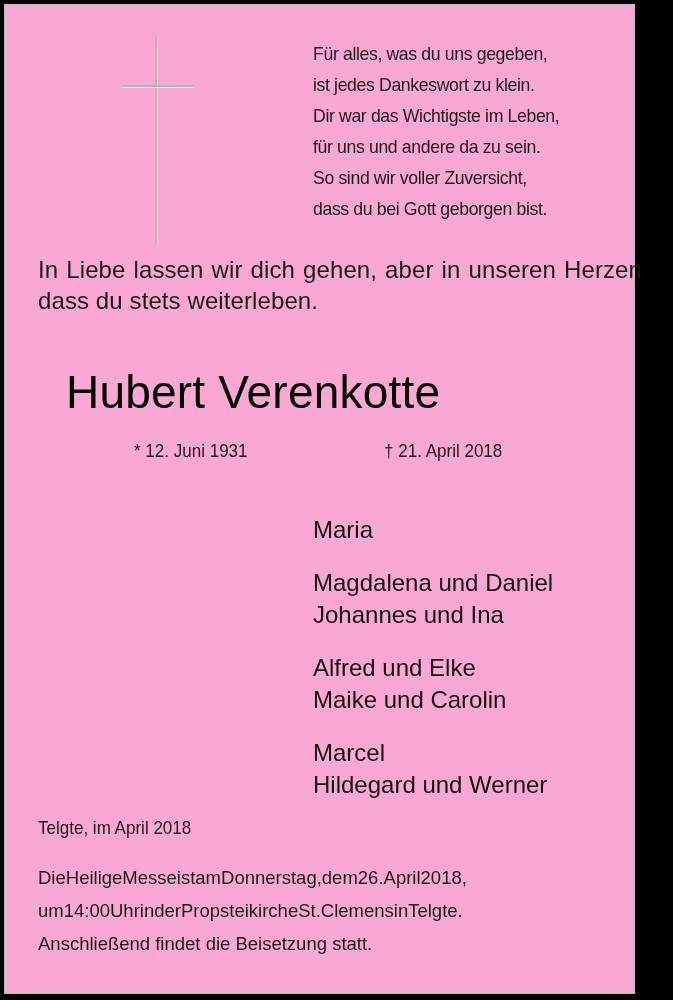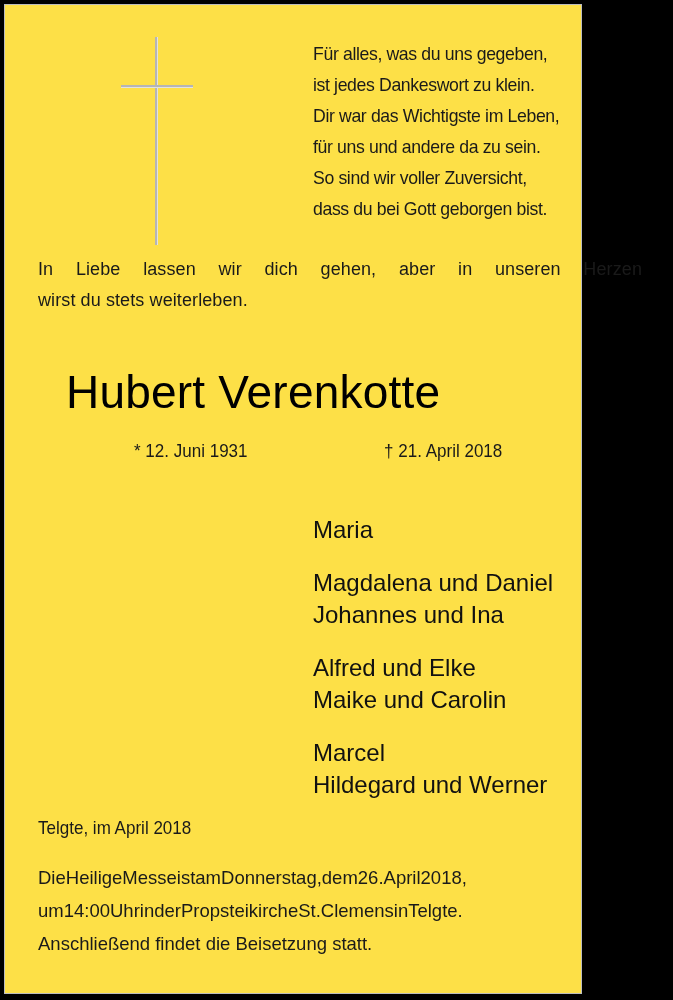--- a/index.html
+++ b/index.html
@@ -1,28 +1,27 @@
 <!DOCTYPE html>
 <html><head>
   <meta charset="utf-8">
   <style>
     html, body { margin: 0; padding: 0; background: #000; }
     body { width: 673px; height: 1000px; position: relative; overflow: hidden; }
     .frame {
-      position: absolute; left: 4px; top: 4px; width: 555px; height: 990px;
-      background: #fde047;
+      position: absolute; left: 4px; top: 4px; width: 631px; height: 990px;
+      background: #f9a8d4;
       box-shadow: inset 0 0 0 1px #bdbdbd;
-      padding-left: 23px;
     }
     .abs { position: absolute; color: #1a1a1a; font-family: "Liberation Sans", sans-serif; }
     .cross-v { position: absolute; left: 151px; top: 33px; width: 2px; height: 208px; background: #b5b5b5; box-shadow: 1px 0 0 #e2e2e2; }
     .cross-h { position: absolute; left: 117px; top: 81px; width: 72px; height: 2px; background: #b5b5b5; box-shadow: 0 1px 0 #e2e2e2; }
     .poem { left: 309px; top: 34px; font-size: 19px; line-height: 31px; letter-spacing: -0.4px; transform: scaleX(0.93); transform-origin: left top; }
     .poem div { white-space: nowrap; }
-    .intro { left: 34px; top: 250px; width: 604px; font-size: 18px; line-height: 31px; text-align: justify; text-align-last: left; letter-spacing: 0.1px; }
+    .intro { left: 34px; top: 250px; width: 604px; font-size: 24px; line-height: 31px; text-align: justify; text-align-last: left; letter-spacing: 0.1px; }
     .intro .l1 { text-align: justify; text-align-last: justify; display: block; }
     .name { left: 62px; top: 350px; width: 545px; font-size: 46px; line-height: 76px; color: #000; white-space: nowrap; letter-spacing: 0.2px; }
     .born { left: 130px; top: 434px; font-size: 18.5px; line-height: 26px; white-space: nowrap; transform: scaleX(0.92); transform-origin: left top; }
     .died { left: 380px; top: 434px; font-size: 18.5px; line-height: 26px; white-space: nowrap; transform: scaleX(0.92); transform-origin: left top; }
     .family { left: 309px; top: 490px; font-size: 24px; line-height: 32.5px; color: #111; }
     .family .group { margin-bottom: 13px; margin-top: 20px; }
     .family .group div { white-space: nowrap; }
     .place { left: 34px; top: 811px; font-size: 18.5px; line-height: 26px; white-space: nowrap; transform: scaleX(0.92); transform-origin: left top; }
     .service { left: 34px; top: 857px; width: 602px; font-size: 18.5px; line-height: 33px; }
     .service div { text-align: justify; text-align-last: justify; white-space: nowrap; display: flex; justify-content: flex-start; }
@@ -42,21 +41,21 @@
     <div>Für alles, was du uns gegeben,</div>
     <div>ist jedes Dankeswort zu klein.</div>
     <div>Dir war das Wichtigste im Leben,</div>
     <div>für uns und andere da zu sein.</div>
     <div>So sind wir voller Zuversicht,</div>
     <div>dass du bei Gott geborgen bist.</div>
   </div>
 
   <div class="abs intro">
     <span class="l1">In Liebe lassen wir dich gehen, aber in unseren Herzen</span>
-    <span>wirst du stets weiterleben.</span>
+    <span>dass du stets weiterleben.</span>
   </div>
 
   <div class="abs name">Hubert Verenkotte</div>
 
   <div class="abs born">* 12. Juni 1931</div>
   <div class="abs died">† 21. April 2018</div>
 
   <div class="abs family">
     <div class="group">
       <div>Maria</div>

